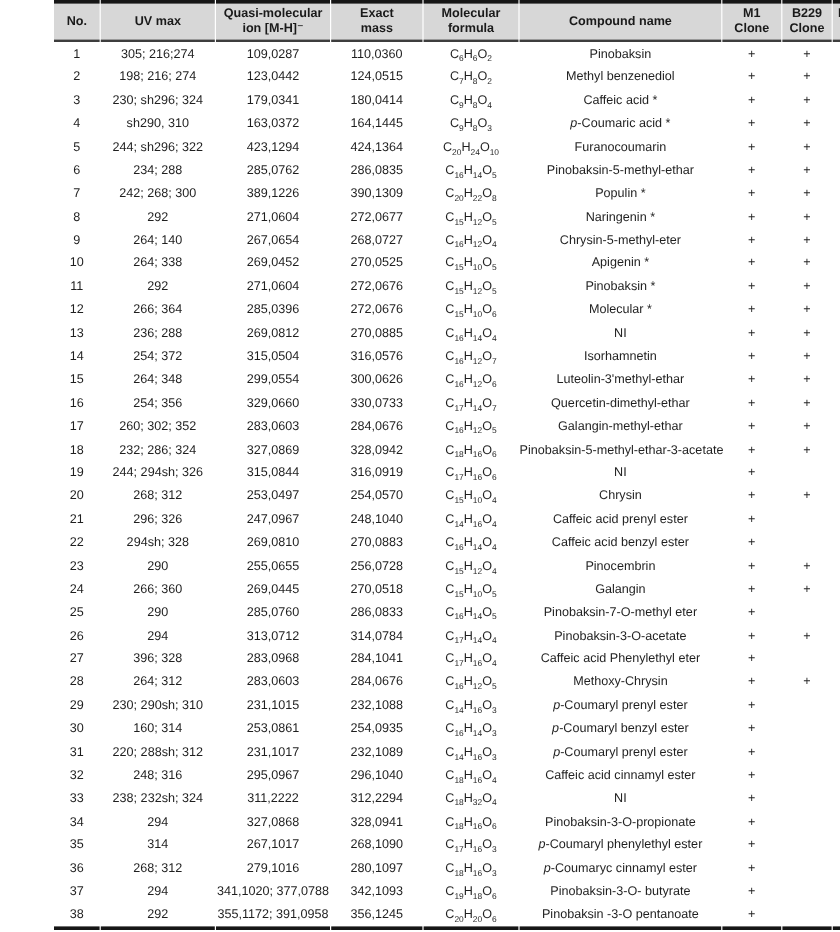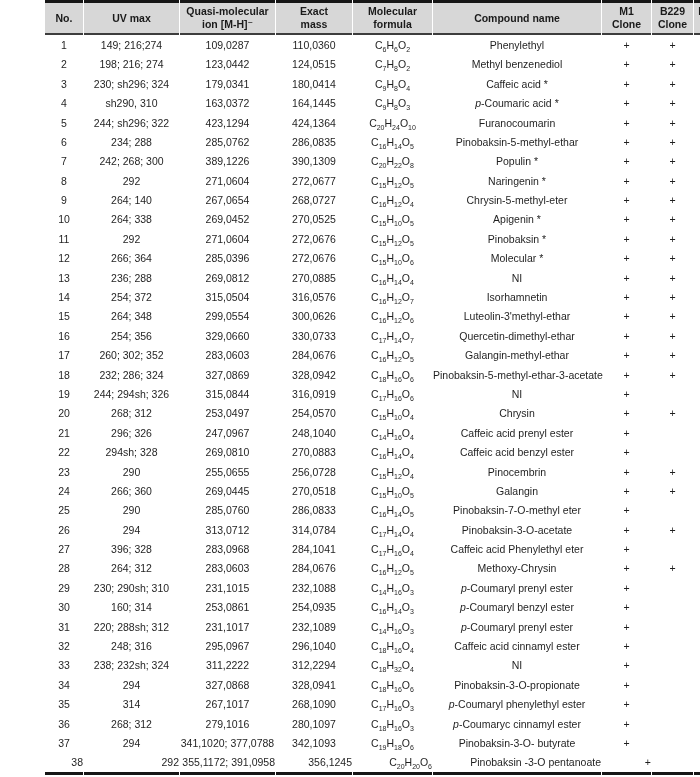--- a/index.html
+++ b/index.html
@@ -6,21 +6,21 @@
   .page{width:700px;height:777px;overflow:hidden;background:#fff;
         font-family:"Liberation Sans","DejaVu Sans",sans-serif;padding-left:44px;}
   table.compound-table{width:700px;border-collapse:separate;border-spacing:1px 0;
         table-layout:fixed;color:#1f1f1f;}
   thead th{background:#d7d7d7;font-weight:bold;font-size:10.5px;line-height:1.25;
         text-align:center;vertical-align:middle;white-space:pre-line;
         border-top:3px solid #161616;border-bottom:2px solid #3d3d3d;
         padding:2px 0;height:26px;color:#1a1a1a;}
   tbody td{font-size:10.5px;text-align:center;vertical-align:middle;
         height:19.4px;padding:0;white-space:nowrap;overflow:visible;}
-  tbody tr:last-child td{border-bottom:3px solid #161616;text-align:right;}
+  tbody tr:last-child td{border-bottom:3px solid #161616;}
   td sub{font-size:7px;line-height:0;}
   .bold-name{font-weight:normal;}
   .ital{font-style:italic;}
 </style>
 </head>
 <body>
 
 <div class="page">
   <table class="compound-table">
     <colgroup>
@@ -49,25 +49,25 @@
 Clone</th>
           <th>B229
 Clone</th>
           <th>PE19/66
 Clone</th>
         </tr>
     </thead>
     <tbody>
         <tr>
           <td>1</td>
-          <td>149; 216;274</td>
+          <td>305; 216;274</td>
           <td>109,0287</td>
           <td>110,0360</td>
           <td>C<sub>6</sub>H<sub>6</sub>O<sub>2</sub></td>
-          <td>Phenylethyl</td>
+          <td>Pinobaksin</td>
           <td>+</td>
           <td>+</td>
           <td>+</td>
         </tr>
         <tr>
           <td>2</td>
           <td>198; 216; 274</td>
           <td>123,0442</td>
           <td>124,0515</td>
           <td>C<sub>7</sub>H<sub>8</sub>O<sub>2</sub></td>

